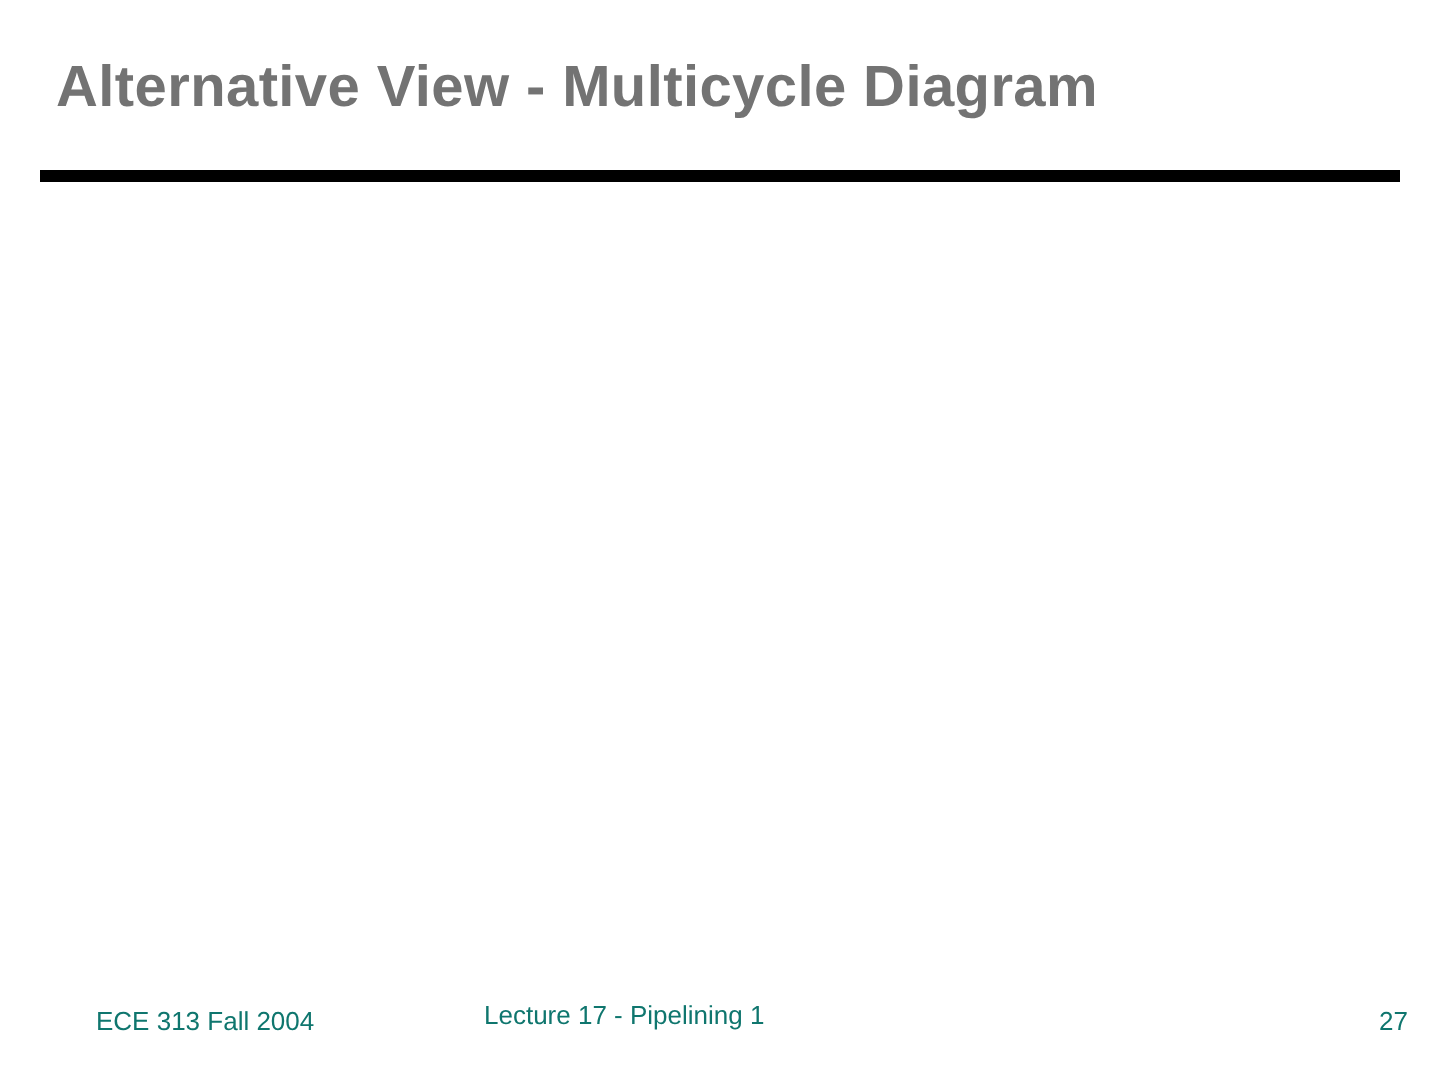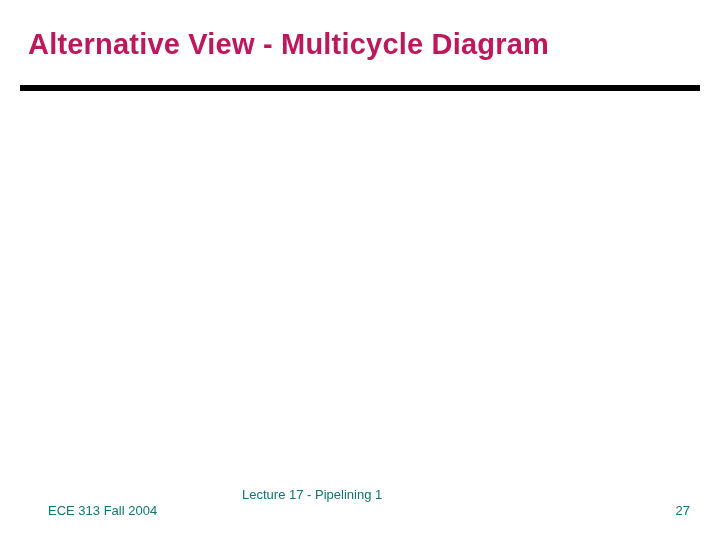--- a/index.html
+++ b/index.html
@@ -14,21 +14,21 @@
     height: 540px;
     position: relative;
   }
   .title {
     position: absolute;
     top: 28px;
     left: 28px;
     right: 28px;
     font-size: 29px;
     font-weight: bold;
-    color: #be185d;
+    color: #737373;
     letter-spacing: 0.2px;
   }
   .rule {
     position: absolute;
     top: 85px;
     left: 20px;
     right: 20px;
     height: 6px;
     background: #000000;
   }
@@ -42,26 +42,26 @@
     color: #0f766e;
   }
   .footer-left {
     position: absolute;
     left: 48px;
     bottom: 0;
   }
   .footer-center {
     position: absolute;
     left: 242px;
-    bottom: 16px;
+    bottom: 3px;
     text-align: center;
   }
   .footer-right {
     position: absolute;
-    right: 30px;
+    right: 16px;
     bottom: 0;
   }
 </style>
 </head>
 <body>
 
 <div class="slide">
   <div class="title">Alternative View - Multicycle Diagram</div>
   <div class="rule"></div>
   <div class="footer">

